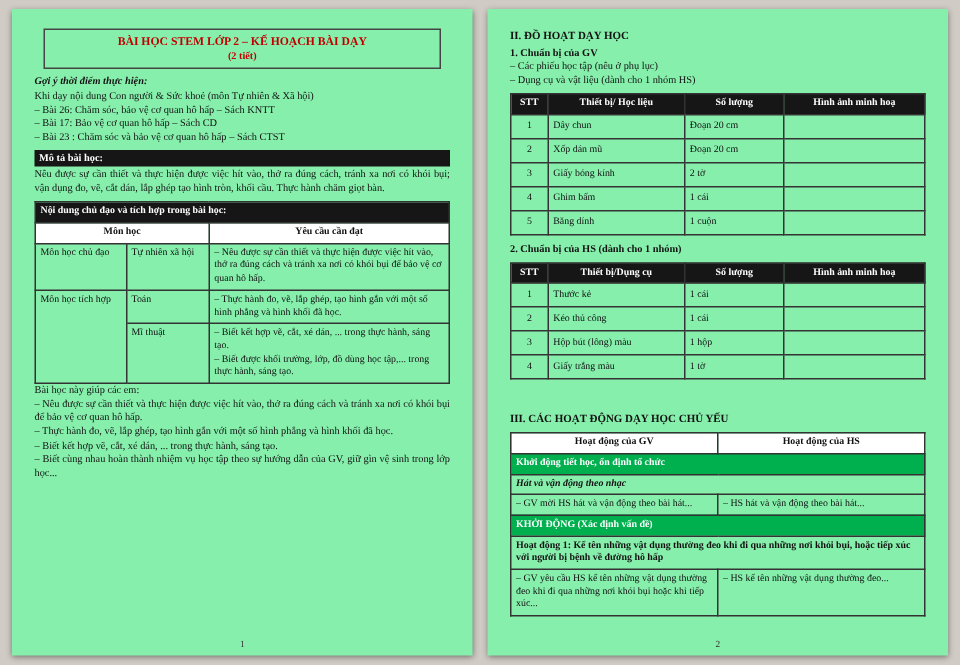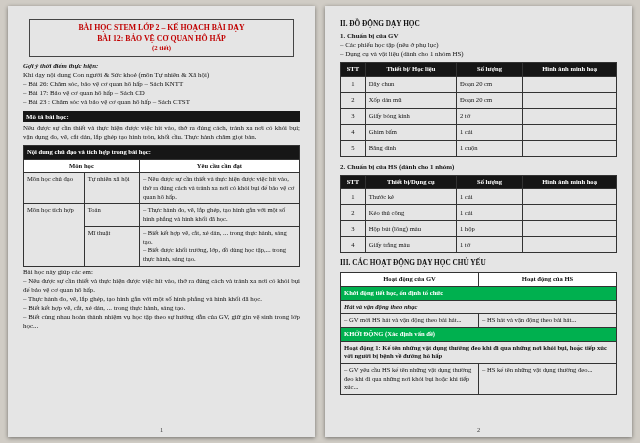--- a/index.html
+++ b/index.html
@@ -10,21 +10,21 @@
     color:#111;
   }
   .viewer{
     width:640px;height:443px;
     display:flex;justify-content:center;align-items:flex-start;
     gap:10px;padding:6px 8px;
   }
   .page{
     position:relative;
     width:349px;height:431px;
-    background:#e5e5e5;
+    background:#86efac;
     box-shadow:0 1px 4px rgba(0,0,0,.45);
     padding:13px 15px 16px 15px;
     overflow:hidden;
     font-size:6.9px;line-height:1.32;
   }
   
   .title-box{
     border:1px solid #444;
     text-align:center;
     padding:3px 4px;
@@ -47,21 +47,21 @@
     border:1px solid #333;
     padding:2px 3px;
     vertical-align:top;
   }
   td.bar-cell{
     background:#161616;color:#fff;font-weight:bold;
   }
   td.th-cell{
     font-weight:bold;text-align:center;background:#fff;
   }
-  .sec-h{font-weight:bold;font-size:7.3px;margin-top:5px}
+  .sec-h{font-weight:bold;font-size:7.3px;margin-top:21px}
   .page-num{
     position:absolute;bottom:3px;left:0;right:0;
     text-align:center;font-size:6.3px;color:#333;
   }
   
   .sub-h{font-weight:bold;margin-top:2px}
   table.mat-table td{height:16px;vertical-align:middle}
   table.mat-table td.bar-cell{text-align:center;vertical-align:middle;height:13px}
   td.c{text-align:center}
   
@@ -74,21 +74,20 @@
 </style>
 </head>
 <body>
 
 <div class="viewer">
 
   <div class="page">
 
     <div class="title-box">
       <div class="title-main">BÀI HỌC STEM LỚP 2 – KẾ HOẠCH BÀI DẠY</div>
-      <div class="title-main">BÀI 12: BẢO VỆ CƠ QUAN HÔ HẤP</div>
       <div class="title-sub">(2 tiết)</div>
     </div>
 
     <p class="hint-h">Gợi ý thời điểm thực hiện:</p>
     <p class="body-line">Khi dạy nội dung Con người &amp; Sức khoẻ (môn Tự nhiên &amp; Xã hội)</p>
     <p class="body-line">– Bài 26: Chăm sóc, bảo vệ cơ quan hô hấp – Sách KNTT</p>
     <p class="body-line">– Bài 17: Bảo vệ cơ quan hô hấp – Sách CD</p>
     <p class="body-line">– Bài 23 : Chăm sóc và bảo vệ cơ quan hô hấp – Sách CTST</p>
 
     <div class="black-bar">Mô tả bài học:</div>
@@ -132,21 +131,21 @@
     <p class="body-just">– Nêu được sự cần thiết và thực hiện được việc hít vào, thở ra đúng cách và tránh xa nơi có khói bụi để bảo vệ cơ quan hô hấp.</p>
     <p class="body-just">– Thực hành đo, vẽ, lắp ghép, tạo hình gắn với một số hình phẳng và hình khối đã học.</p>
     <p class="body-just">– Biết kết hợp vẽ, cắt, xé dán, ... trong thực hành, sáng tạo.</p>
     <p class="body-just">– Biết cùng nhau hoàn thành nhiệm vụ học tập theo sự hướng dẫn của GV, giữ gìn vệ sinh trong lớp học...</p>
 
     <div class="page-num">1</div>
   </div>
 
   <div class="page">
 
-    <p class="sec-h" style="margin-top:0">II. ĐỒ ĐỘNG DẠY HỌC</p>
+    <p class="sec-h" style="margin-top:0">II. ĐỒ HOẠT DẠY HỌC</p>
     <p class="sub-h">1. Chuẩn bị của GV</p>
     <p class="body-line">– Các phiếu học tập (nêu ở phụ lục)</p>
     <p class="body-line">– Dụng cụ và vật liệu (dành cho 1 nhóm HS)</p>
 
     <table class="doc-table mat-table">
       <colgroup>
           <col style="width:9%">
           <col style="width:33%">
           <col style="width:24%">
           <col style="width:34%">

